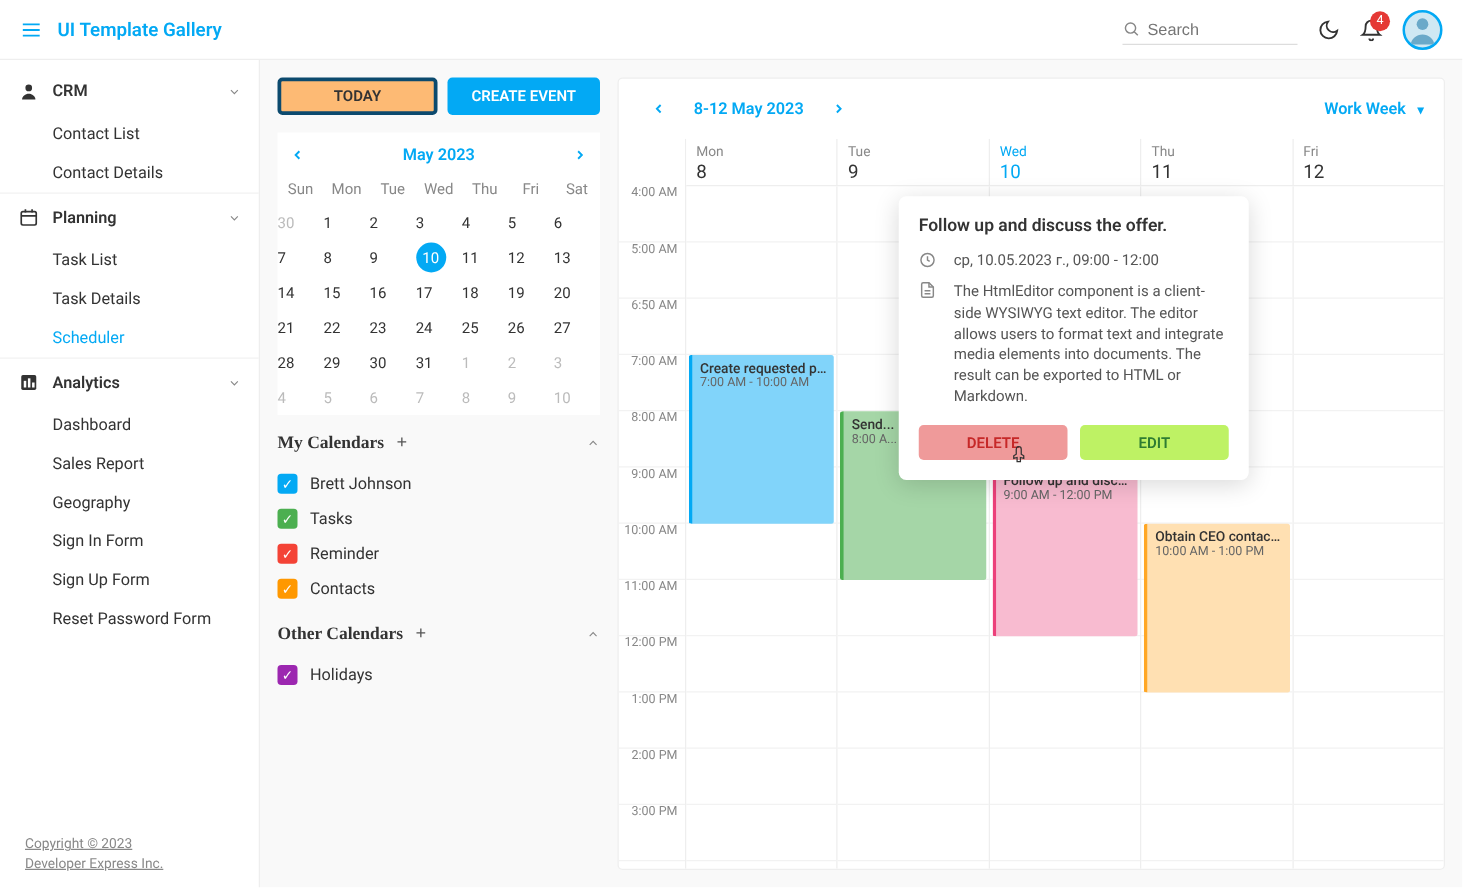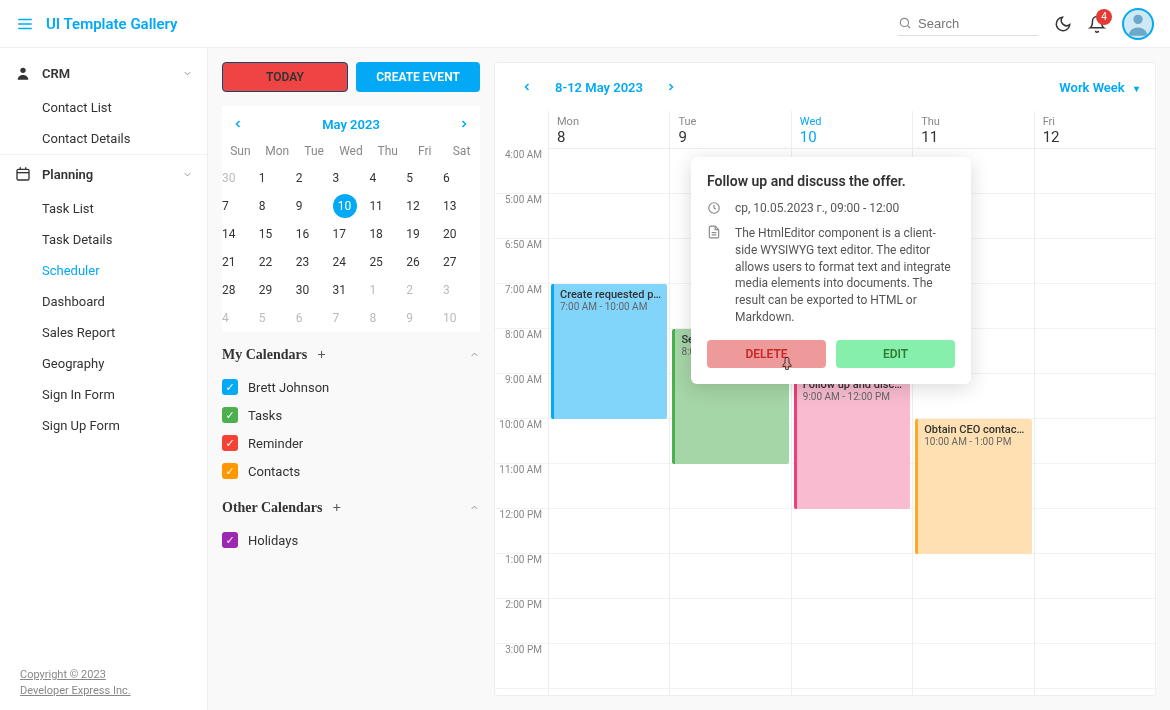--- a/index.html
+++ b/index.html
@@ -21,21 +21,21 @@
 .nav-group-hdr:first-child { border-top: none; margin-top: 6px; }
 .nav-ic { width: 18px; height: 18px; margin-right: 10px; display: inline-flex; align-items: center; justify-content: center; }
 .nav-group-hdr .chev { margin-left: auto; color: #888; font-size: 11px; }
 .nav-item { padding: 8px 14px 8px 42px; font-size: 13px; color: #333; cursor: pointer; }
 .nav-item.active { color: #03a9f4; }
 .copyright { margin-top: auto; padding: 12px 20px; font-size: 11px; color: #888; line-height: 1.4; text-decoration: underline; }
 .main { flex: 1; display: flex; background: #f9f9f9; gap: 14px; padding: 14px; }
 .leftcol { width: 258px; display: flex; flex-direction: column; gap: 14px; }
 .btnrow { display: flex; gap: 8px; }
 .btn { flex: 1; height: 30px; border-radius: 4px; font-size: 12px; font-weight: 600; display: flex; align-items: center; justify-content: center; cursor: pointer; }
-.btn-today { background: #ef4444; border: 1px solid #0c4a6e; color: #333; }
+.btn-today { background: #fdba74; border: 3px solid #0c4a6e; color: #333; }
 .btn-create { background: #03a9f4; color: #fff; }
 .minical { background: #fff; }
 .minical-hdr { display: flex; align-items: center; justify-content: space-between; padding: 8px 6px 4px; }
 .minical-hdr .nav-arrow { color: #03a9f4; cursor: pointer; font-size: 14px; padding: 4px; }
 .minical-title { color: #03a9f4; font-weight: 600; font-size: 13px; }
 .minical table { width: 100%; border-collapse: collapse; font-size: 12px; }
 .minical th { font-weight: 400; color: #888; padding: 6px 0; text-align: center; width: 14.28%; }
 .minical td { text-align: left; padding: 0; height: 28px; color: #333; cursor: pointer; }
 .minical td.other { color: #bbb; }
 .minical td.selected span { background: #03a9f4; color: #fff; width: 24px; height: 24px; border-radius: 50%; display: inline-flex; align-items: center; justify-content: center; }
@@ -64,29 +64,29 @@
 .timecol-inner { padding-top: 38px; }
 .timeslot { height: 45px; border-bottom: 1px solid #f2f2f2; font-size: 10px; color: #888; text-align: right; padding-right: 6px; }
 .hline { height: 45px; border-bottom: 1px solid #f2f2f2; }
 .event { position: absolute; left: 2px; right: 2px; border-radius: 2px; padding: 4px 6px; font-size: 11px; overflow: hidden; cursor: pointer; }
 .event .etitle { font-weight: 500; white-space: nowrap; overflow: hidden; text-overflow: ellipsis; }
 .event .etime { font-size: 10px; color: #666; }
 .ev-blue { background: #81d4fa; border-left: 3px solid #03a9f4; }
 .ev-green { background: #a5d6a7; border-left: 3px solid #4caf50; }
 .ev-pink { background: #f8bbd0; border-left: 3px solid #ec407a; }
 .ev-orange { background: #ffe0b2; border-left: 3px solid #ffa726; }
-.tooltip { position: absolute; background: #fff; border-radius: 6px; box-shadow: 0 4px 20px rgba(0,0,0,0.15); width: 280px; padding: 16px; z-index: 10; }
+.tooltip { position: absolute; background: #fff; border-radius: 6px; box-shadow: 0 4px 20px rgba(0,0,0,0.15); width: 280px; padding: 16px; z-index: 10; margin-left: 28px; }
 .tt-title { font-weight: 600; font-size: 14px; margin-bottom: 12px; }
 .tt-row { display: flex; gap: 12px; margin-bottom: 10px; font-size: 12px; color: #555; }
 .tt-ic { width: 16px; color: #888; flex-shrink: 0; }
 .tt-desc { line-height: 1.4; }
 .tt-btns { display: flex; gap: 10px; margin-top: 14px; }
 .tt-btn { flex: 1; height: 28px; border-radius: 4px; font-size: 12px; font-weight: 600; display: flex; align-items: center; justify-content: center; cursor: pointer; }
 .tt-del { background: #ef9a9a; color: #c62828; }
-.tt-edit { background: #86efac; color: #2e7d32; }
+.tt-edit { background: #bef264; color: #2e7d32; }
 .cursor-ic { position: absolute; width: 16px; height: 16px; pointer-events: none; }
 svg { display: block; }
 </style>
 </head>
 <body>
 
 <div class="topbar">
   <span class="hamburger">
     <svg width="18" height="18" viewBox="0 0 24 24" fill="none" stroke="currentColor" stroke-width="2">
         <line x1="3" y1="6" x2="21" y2="6"></line>
@@ -157,25 +157,42 @@
           <span>Planning</span>
           <span class="chev">
             <svg width="11" height="11" viewBox="0 0 24 24" fill="none" stroke="currentColor" stroke-width="2">
               <polyline points="6 9 12 15 18 9"></polyline>
             </svg>
           </span>
         </div>
         <div class="nav-item">Task List</div>
         <div class="nav-item">Task Details</div>
         <div class="nav-item active">Scheduler</div>
+        <div class="nav-group-hdr">
+          <span class="nav-ic">
+            <svg width="16" height="16" viewBox="0 0 24 24" fill="#333">
+              <rect x="3" y="3" width="18" height="18" rx="2" fill="#333"></rect>
+              <rect x="6" y="10" width="3" height="8" fill="#fff"></rect>
+              <rect x="11" y="7" width="3" height="11" fill="#fff"></rect>
+              <rect x="16" y="12" width="3" height="6" fill="#fff"></rect>
+            </svg>
+          </span>
+          <span>Analytics</span>
+          <span class="chev">
+            <svg width="11" height="11" viewBox="0 0 24 24" fill="none" stroke="currentColor" stroke-width="2">
+              <polyline points="6 9 12 15 18 9"></polyline>
+            </svg>
+          </span>
+        </div>
         <div class="nav-item">Dashboard</div>
         <div class="nav-item">Sales Report</div>
         <div class="nav-item">Geography</div>
         <div class="nav-item">Sign In Form</div>
         <div class="nav-item">Sign Up Form</div>
+        <div class="nav-item">Reset Password Form</div>
       </div>
     <div class="copyright">
       <div>Copyright © 2023</div>
       <div>Developer Express Inc.</div>
     </div>
   </div>
 
   <div class="main">
     <div class="leftcol">
       <div class="btnrow">

